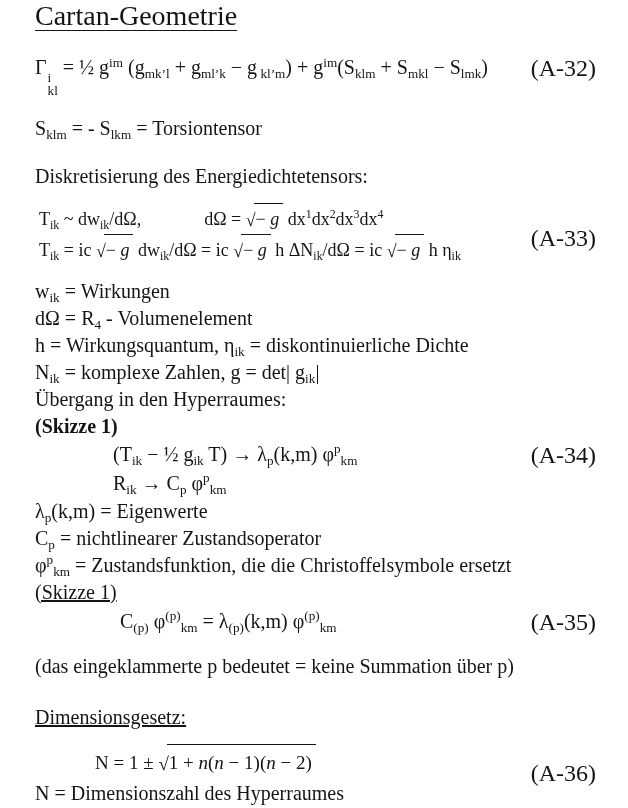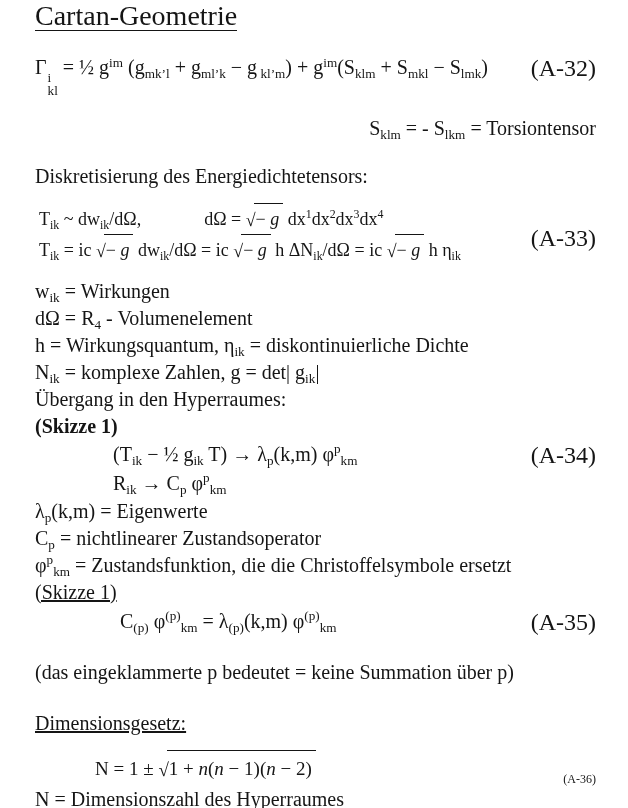--- a/index.html
+++ b/index.html
@@ -41,31 +41,31 @@
   }
   .underlined { text-decoration: underline; }
   .bold { font-weight: bold; }
 
   .eq-row { position: relative; }
   .eq-label { position: absolute; right: 0; top: 1px; font-size: 24px; }
   .label-mid { top: 50%; transform: translateY(-35%); }
   .label-low { top: 12px; }
 
   .row-eq32 { margin-top: 20px; line-height: 31px; }
-  .row-torsion { margin-top: 17px; text-align: right; }
+  .row-torsion { margin-top: 17px; }
   .row-hdisk { margin-top: 21px; }
   .row-eq33 { margin-top: 13px; font-size: 18px; padding-left: 4px; }
   .row-eq33 .line33 { line-height: 30px; }
   .row-defs1 { margin-top: 13px; }
   .row-eq34 { line-height: 29px; padding-left: 78px; }
   .row-eq35 { line-height: 31px; padding-left: 85px; }
-  .row-note { margin-top: 22px; }
+  .row-note { margin-top: 16px; }
   .row-hdim { margin-top: 24px; }
   .row-eq36 { margin-top: 13px; line-height: 35px; padding-left: 60px; font-size: 19px; }
-  .row-eq36 .eq-label { font-size: 12px; }
+  .row-eq36 .eq-label { font-size: 24px; }
 </style>
 </head>
 <body>
 
 <div class="page">
 
   <div class="line title-line">
     <span class="u-title">Cartan-Geometrie</span>
   </div>
 

